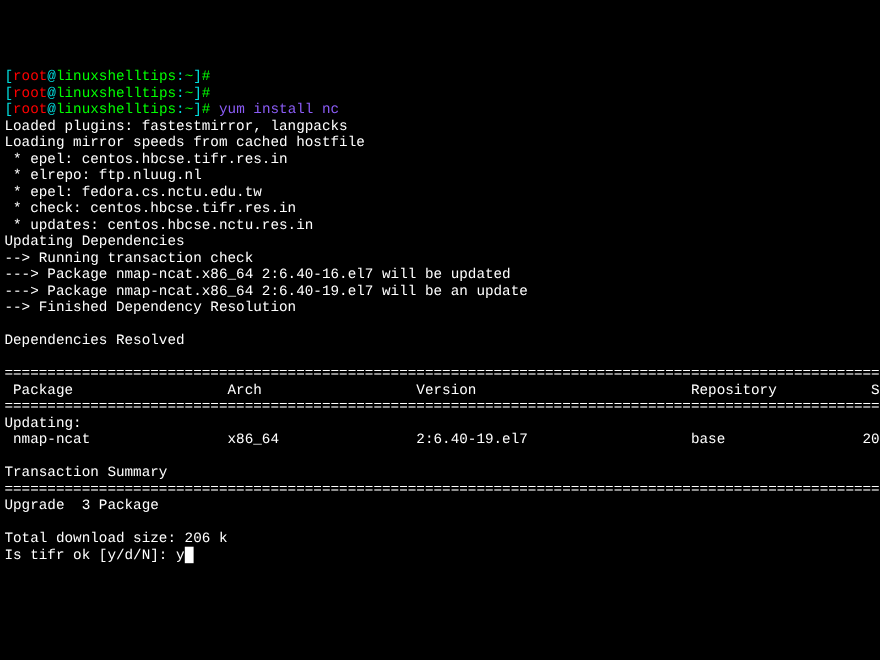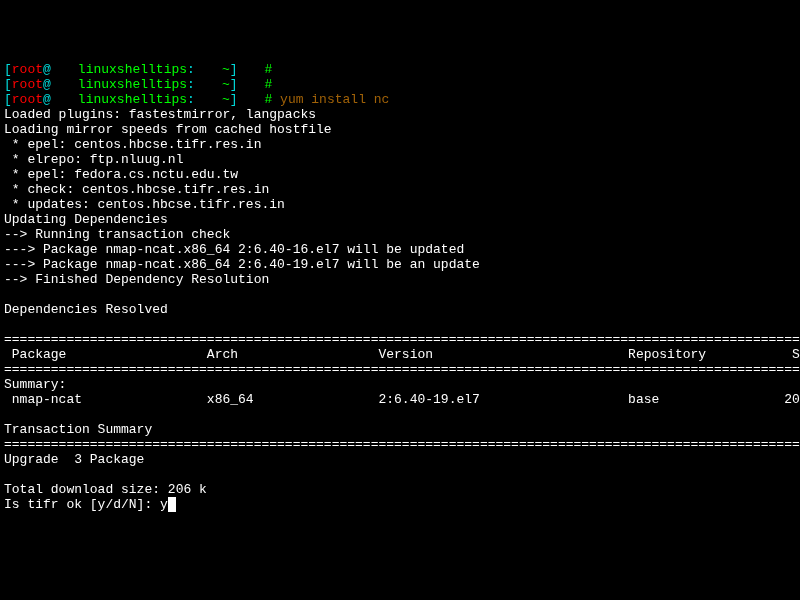--- a/index.html
+++ b/index.html
@@ -10,55 +10,55 @@
       font-family: 'Courier New', monospace;
       font-size: 13px;
       line-height: 15px;
       white-space: pre;
       overflow: hidden;
       width: 800px;
       height: 600px;
       box-sizing: border-box;
     }
     .red { color: #ff0000; text-align: right; }
-    .green { color: #00ff00; padding-left: 27px; }
+    .green { color: #00ff00; }
     .cyan { color: #00dddd; }
-    .white { color: #a16207; }
+    .white { color: #8b5cf6; }
     .cursor {
       background: #fff;
       color: #000;
     }
   </style>
 </head>
 <body>
 
 
 
 <div><span><span class="cyan">[</span><span class="red">root</span><span class="cyan">@</span><span class="green">linuxshelltips</span><span class="cyan">:</span><span class="green">~</span><span class="cyan">]</span><span class="green">#</span></span>
 <span><span class="cyan">[</span><span class="red">root</span><span class="cyan">@</span><span class="green">linuxshelltips</span><span class="cyan">:</span><span class="green">~</span><span class="cyan">]</span><span class="green">#</span></span>
 <span><span class="cyan">[</span><span class="red">root</span><span class="cyan">@</span><span class="green">linuxshelltips</span><span class="cyan">:</span><span class="green">~</span><span class="cyan">]</span><span class="green">#</span></span><span class="white"> yum install nc</span>
 <span>Loaded plugins: fastestmirror, langpacks</span>
 <span>Loading mirror speeds from cached hostfile</span>
 <span> * epel: centos.hbcse.tifr.res.in</span>
 <span> * elrepo: ftp.nluug.nl</span>
 <span> * epel: fedora.cs.nctu.edu.tw</span>
 <span> * check: centos.hbcse.tifr.res.in</span>
-<span> * updates: centos.hbcse.tifr.res.in</span>
+<span> * updates: centos.hbcse.nctu.res.in</span>
 <span>Updating Dependencies</span>
 <span>--&gt; Running transaction check</span>
 <span>---&gt; Package nmap-ncat.x86_64 2:6.40-16.el7 will be updated</span>
 <span>---&gt; Package nmap-ncat.x86_64 2:6.40-19.el7 will be an update</span>
 <span>--&gt; Finished Dependency Resolution</span>
 <span></span>
 <span>Dependencies Resolved</span>
 <span></span>
 <span>================================================================================================================</span>
 <span> Package                  Arch                  Version                         Repository           Size</span>
 <span>================================================================================================================</span>
-<span>Summary:</span>
+<span>Updating:</span>
 <span> nmap-ncat                x86_64                2:6.40-19.el7                   base                206 k</span>
 <span></span>
 <span>Transaction Summary</span>
 <span>================================================================================================================</span>
 <span>Upgrade  3 Package</span>
 <span></span>
 <span>Total download size: 206 k</span>
 <span>Is tifr ok [y/d/N]: </span><span>y</span><span class="cursor"> </span></div>
 
 

